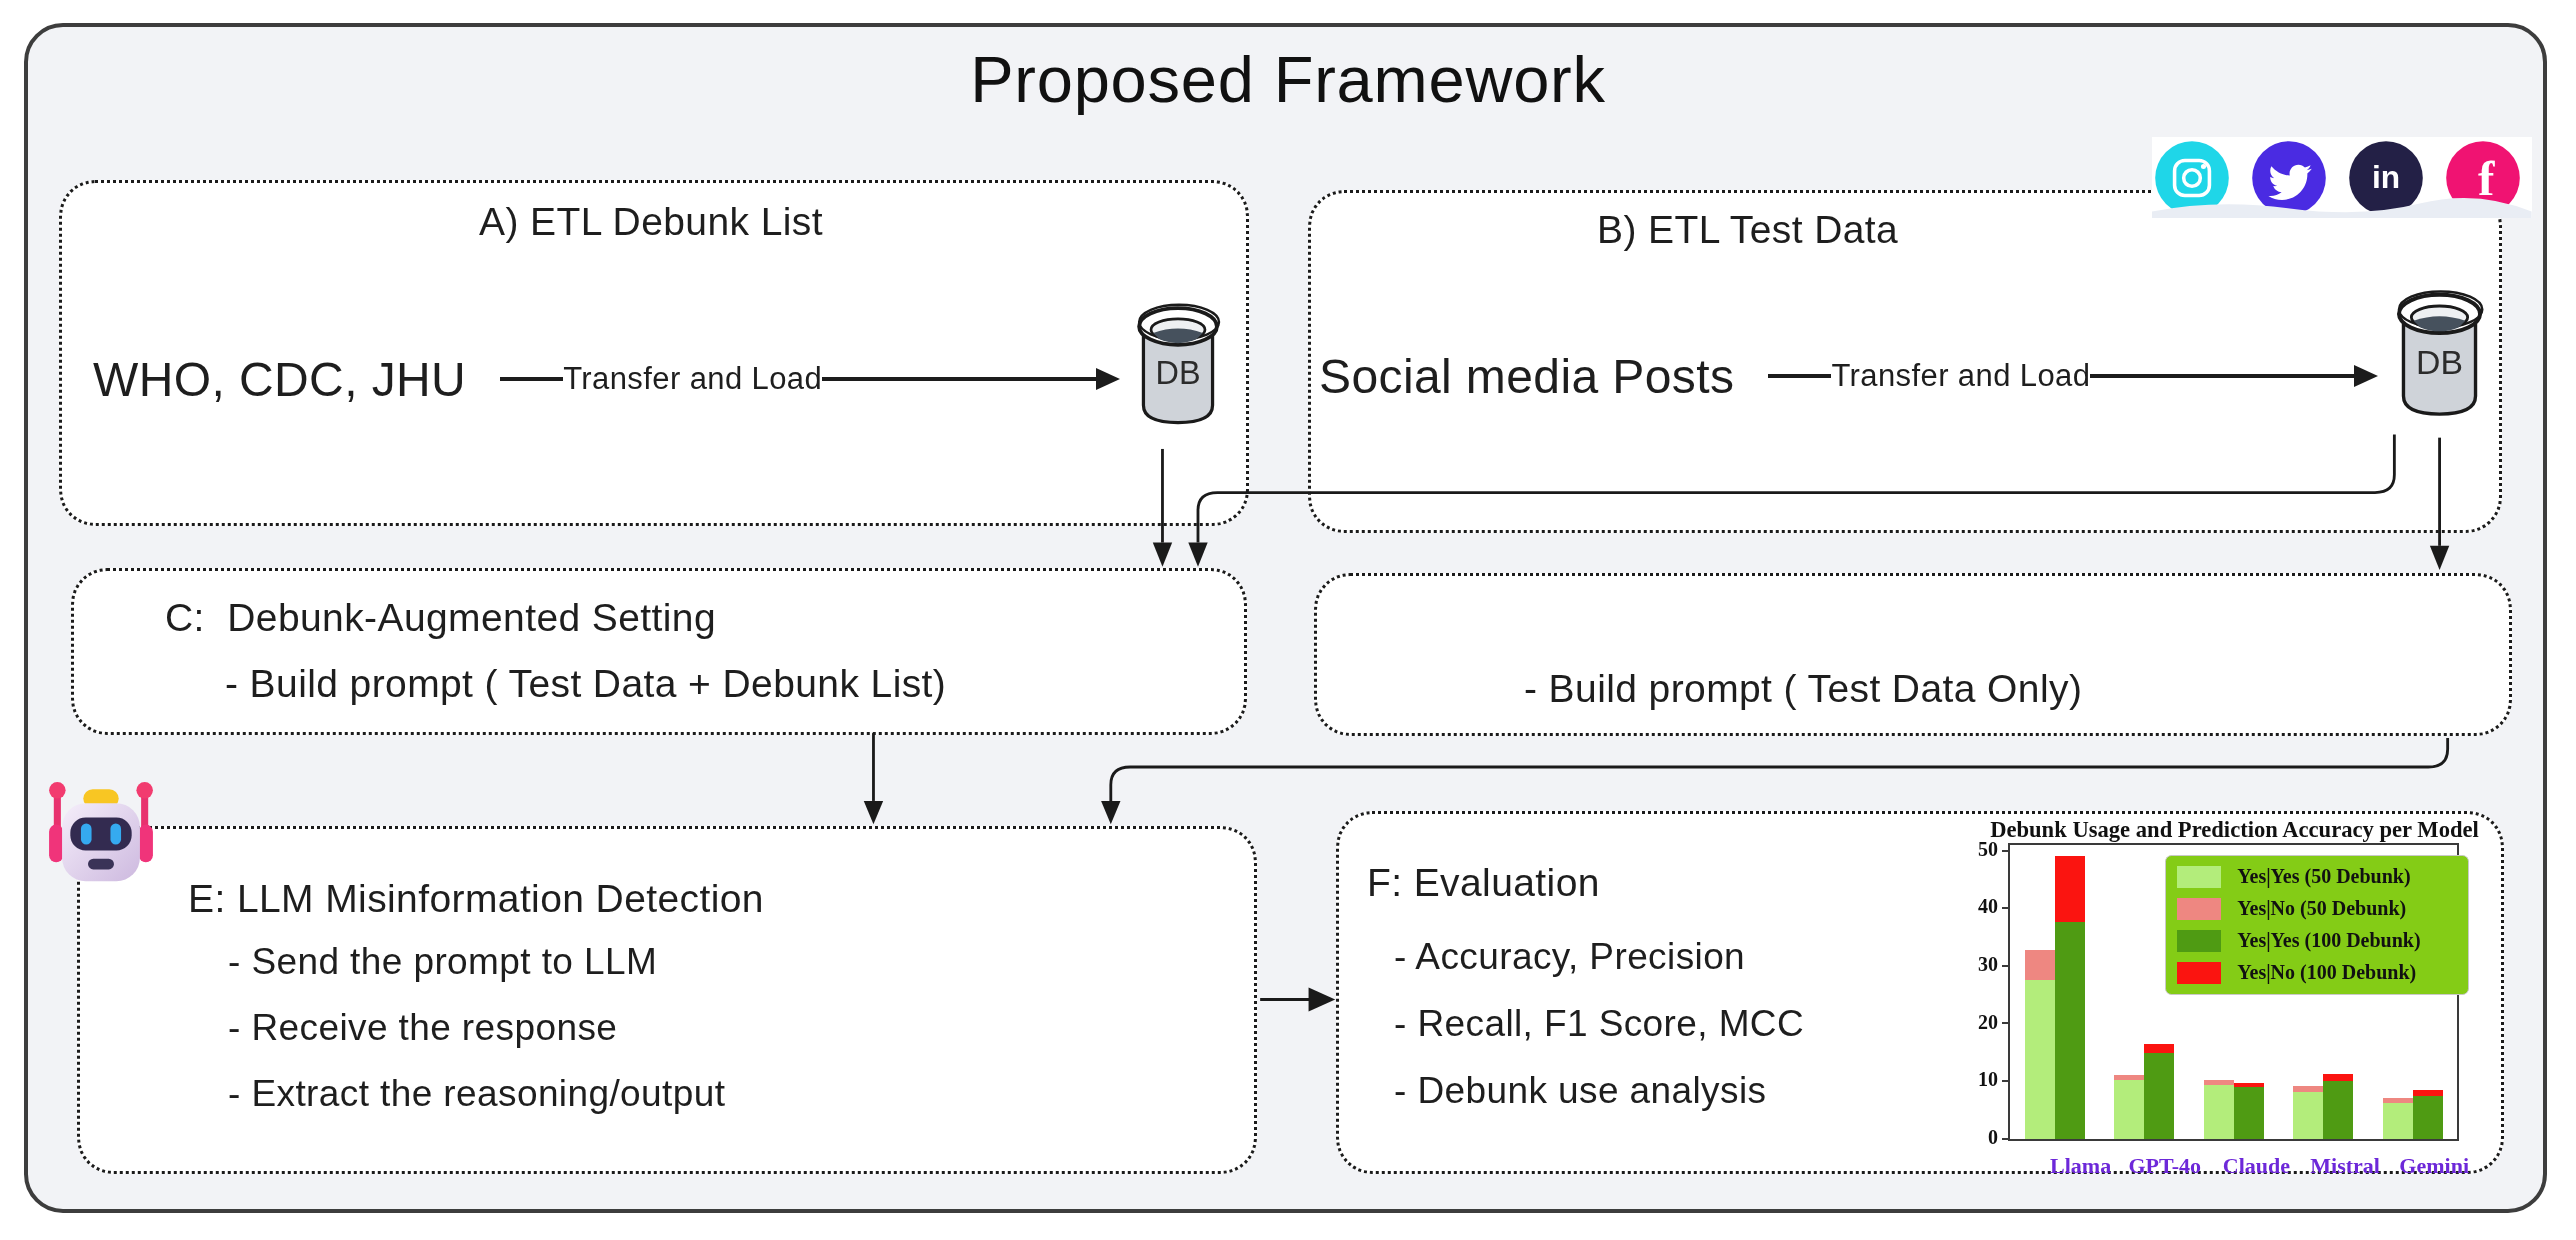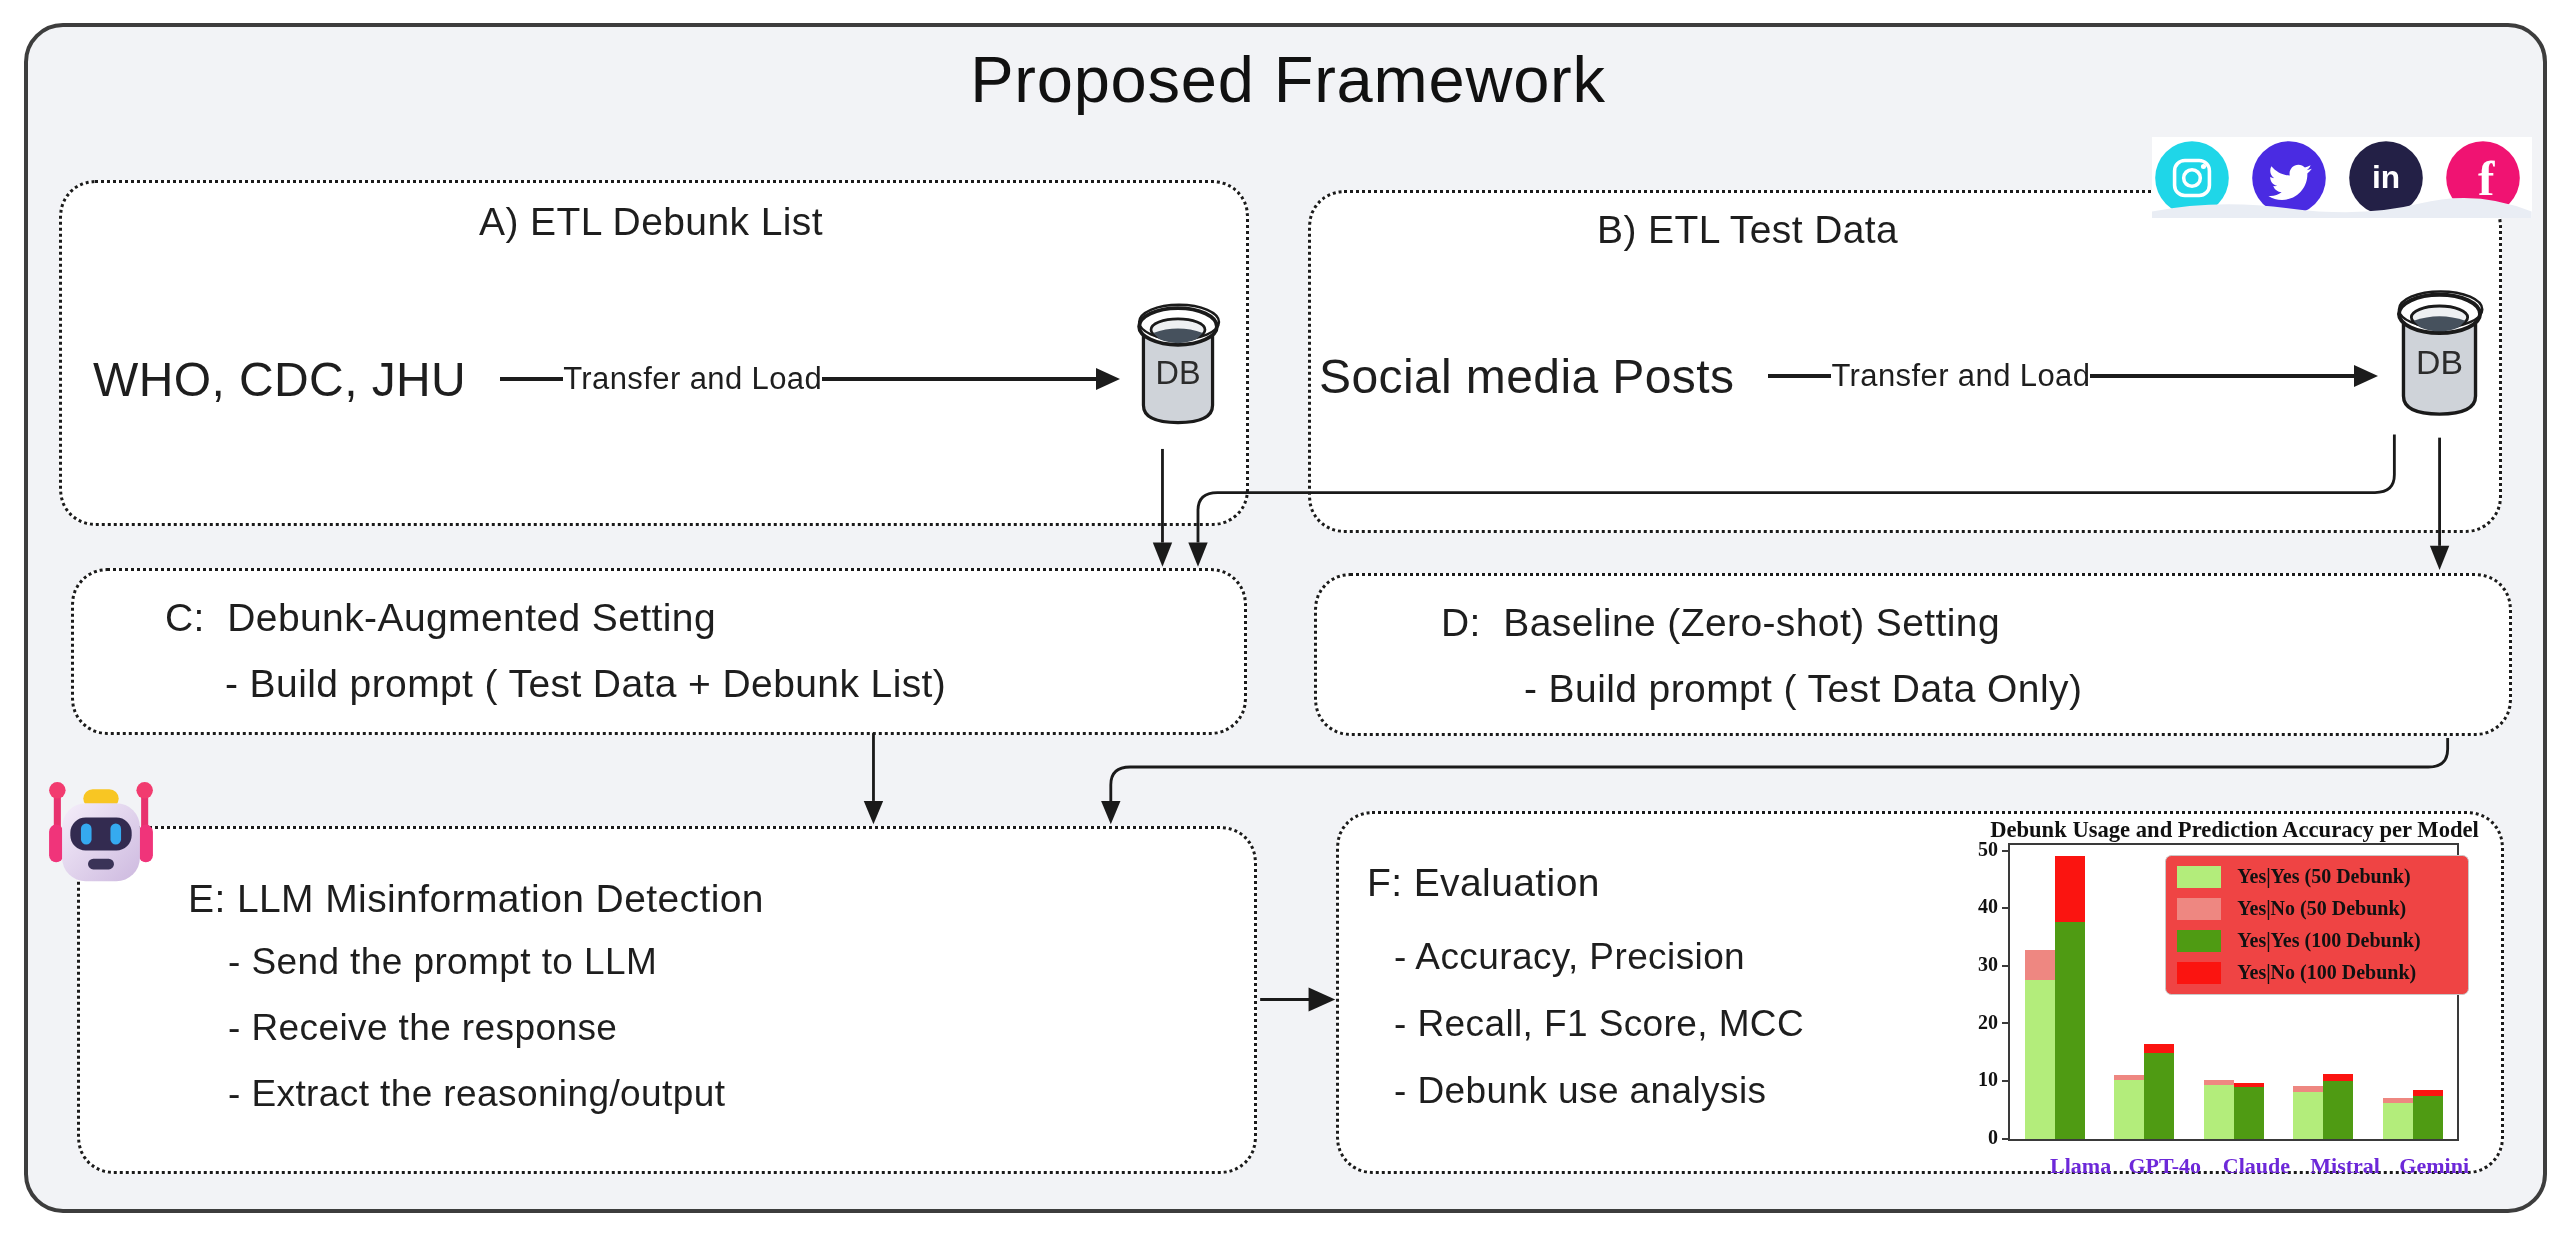--- a/index.html
+++ b/index.html
@@ -43,21 +43,21 @@
   #chart{position:absolute;left:1984px;top:817px;width:517px;height:339px;z-index:4;
          font-family:"Liberation Serif",serif;}
   #chart-title{position:absolute;left:0px;top:0px;width:501px;text-align:center;
                font-size:22.6px;font-weight:bold;color:#111;white-space:pre;}
   #plot{position:absolute;left:24px;top:26px;width:447px;height:294px;background:#ffffff;
         border:2.4px solid #3a3a3a;}
   .seg{position:absolute;}
   .ylab{position:absolute;left:-52px;width:40px;text-align:right;font-size:20px;font-weight:bold;color:#111;}
   .ytickmark{position:absolute;left:-8px;width:8px;height:2.4px;background:#3a3a3a;}
   .xlab{position:absolute;top:308px;width:113px;text-align:right;font-size:22px;font-weight:bold;color:#6d28d9;}
-  #legend{position:absolute;left:155px;top:9.7px;width:279px;background:#ef4444;
+  #legend{position:absolute;left:155px;top:9.7px;width:279px;background:#84cc16;
           border:1.6px solid #c9c9c9;border-radius:6.5px;padding:9.7px 11.3px;display:flex;
           flex-direction:column;gap:9px;}
   .lrow{display:flex;align-items:center;gap:16px;}
   .lswatch{width:44px;height:22px;flex:none;}
   .llabel{font-size:20px;font-weight:bold;color:#111;white-space:pre;}
 </style>
 </head>
 <body>
 
 <div id="canvas">
@@ -124,21 +124,20 @@
     </svg>
     <svg width="76" height="76" viewBox="0 0 96 96">
       <circle cx="48" cy="48" r="46.5" fill="#f01372"></circle>
       <text x="52" y="70" text-anchor="middle" font-family="Liberation Serif, serif" font-weight="bold" font-size="62" fill="#ffffff">f</text>
     </svg>
   </div>
 
   <div class="txt h48" style="left:165px;top:596px;">C:  Debunk-Augmented Setting</div>
   <div class="txt h48" style="left:225px;top:662px;">- Build prompt ( Test Data + Debunk List)</div>
 
-  <div class="txt h48" style="left:1441px;top:601px;">D:  Baseline (Zero-shot) Setting</div>
   <div class="txt h48" style="left:1524px;top:667px;">- Build prompt ( Test Data Only)</div>
 
   <div class="txt h48" style="left:188px;top:877px;">E: LLM Misinformation Detection</div>
   <div class="bullets" style="left:228px;top:943px;gap:29px;">
     <div>- Send the prompt to LLM</div>
     <div>- Receive the response</div>
     <div>- Extract the reasoning/output</div>
   </div>
 
   <svg id="robot" viewBox="0 0 100 100">

